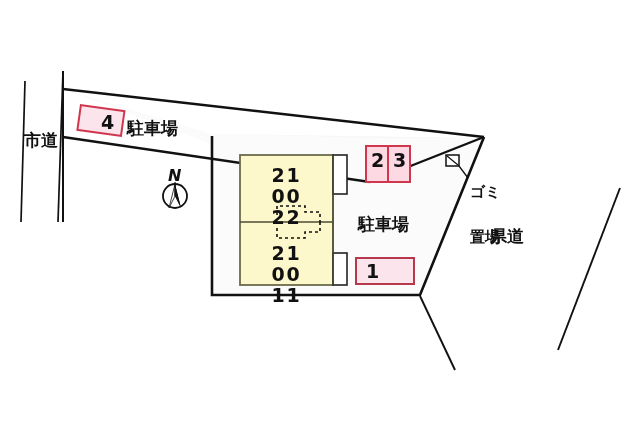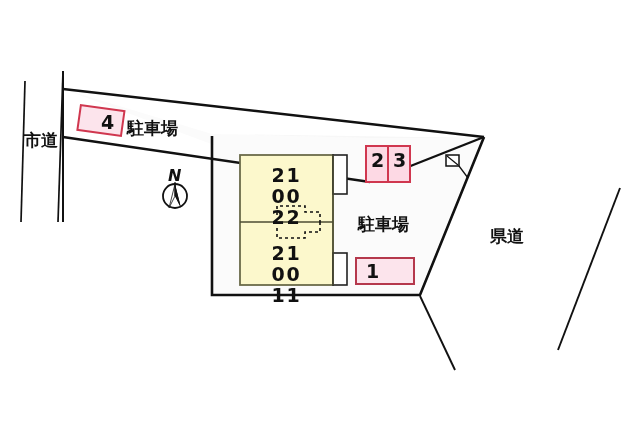--- a/index.html
+++ b/index.html
@@ -154,20 +154,24 @@
   </svg>
 
   <div class="lbl lbl-road" style="left:24px; top:132px;">市道</div>
 
   <div class="lbl lbl-road" style="left:490px; top:228px;">県道</div>
 
   <div class="lbl lbl-park" style="left:127px; top:120px;">駐車場</div>
 
   <div class="lbl lbl-park" style="left:358px; top:216px;">駐車場</div>
 
+  <div class="lbl lbl-gomi" style="left:470px; top:155px;">
+    <div>ゴミ</div>
+    <div>置場</div>
+  </div>
 
   <div class="lbl lbl-stall" style="left:101px; top:113px;">4</div>
 
   <div class="lbl lbl-stall" style="left:371px; top:151px;">2</div>
 
   <div class="lbl lbl-stall" style="left:393px; top:151px;">3</div>
 
   <div class="lbl lbl-stall" style="left:366px; top:262px;">1</div>
 
   <div class="lbl lbl-unit" style="left:268px; top:164px;">202</div>

